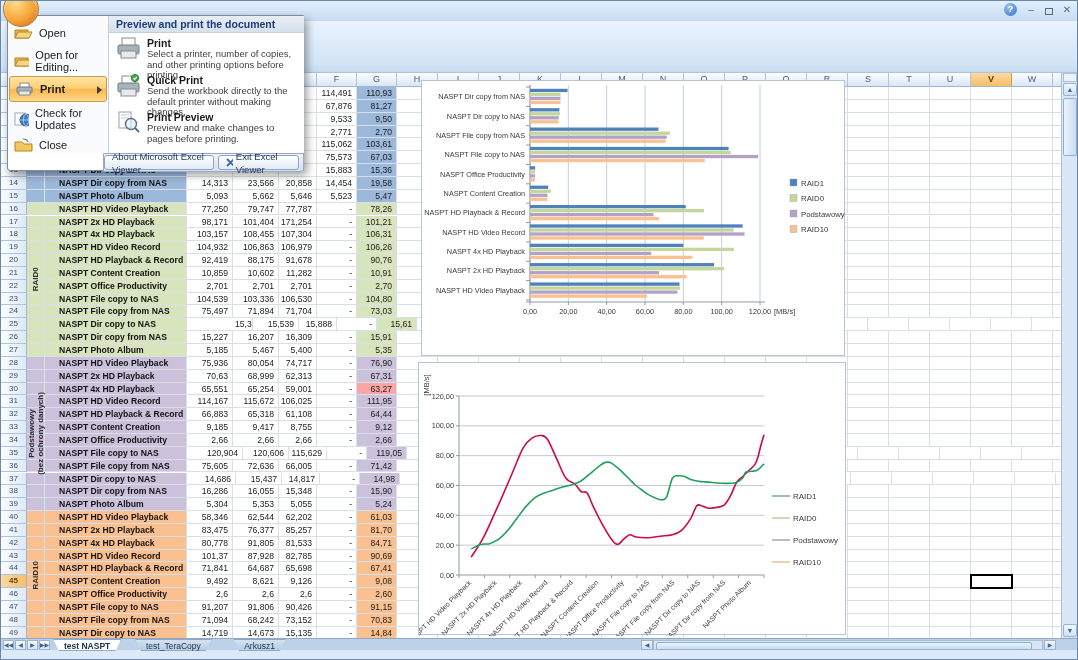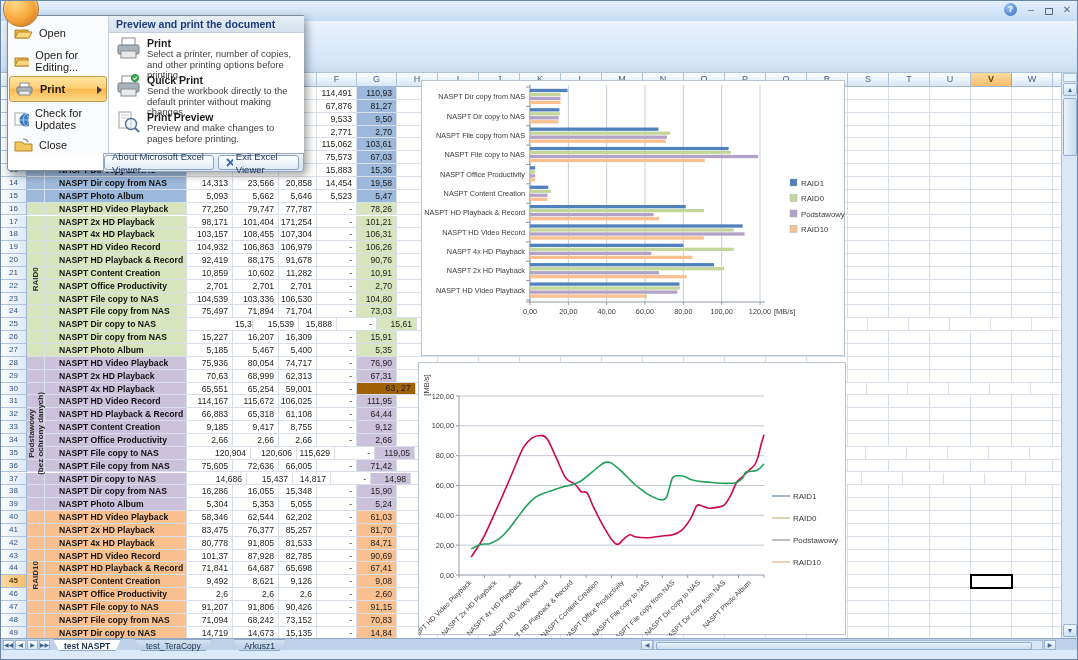--- a/index.html
+++ b/index.html
@@ -400,21 +400,21 @@
         <div class="filler" style="width: 666px;"></div>
       </div>
       <div class="grid-row" style="top: 309.55px;">
         <div class="rowhdr">30</div>
         <div class="cell " style="width: 18px; background: rgb(204, 193, 218);"></div>
         <div class="cell name" style="width: 142px; background: rgb(204, 193, 218);">NASPT 4x HD Playback</div>
         <div class="cell val" style="width: 46px;">65,551</div>
         <div class="cell val" style="width: 46px;">65,254</div>
         <div class="cell val" style="width: 38px;">59,001</div>
         <div class="cell val" style="width: 40px;">-</div>
-        <div class="cell val" style="width: 59px; background: #a16207; font-family: Liberation Mono, monospace;">63,27</div>
+        <div class="cell val" style="width: 40px; background: #fca5a5;">63,27</div>
         <div class="filler" style="width: 666px;"></div>
       </div>
       <div class="grid-row" style="top: 322.4px;">
         <div class="rowhdr">31</div>
         <div class="cell " style="width: 18px; background: rgb(204, 193, 218);"></div>
         <div class="cell name" style="width: 142px; background: rgb(204, 193, 218);">NASPT HD Video Record</div>
         <div class="cell val" style="width: 46px;">114,167</div>
         <div class="cell val" style="width: 46px;">115,672</div>
         <div class="cell val" style="width: 38px;">106,025</div>
         <div class="cell val" style="width: 40px;">-</div>
@@ -451,21 +451,21 @@
         <div class="cell val" style="width: 46px;">2,66</div>
         <div class="cell val" style="width: 38px;">2,66</div>
         <div class="cell val" style="width: 40px;">-</div>
         <div class="cell val" style="width: 40px; background: rgb(204, 193, 218);">2,66</div>
         <div class="filler" style="width: 666px;"></div>
       </div>
       <div class="grid-row" style="top: 373.8px;">
         <div class="rowhdr">35</div>
         <div class="cell " style="width: 18px; background: rgb(204, 193, 218);"></div>
         <div class="cell name" style="width: 142px; background: rgb(204, 193, 218);">NASPT File copy to NAS</div>
-        <div class="cell val" style="width: 64px;">120,904</div>
+        <div class="cell val" style="width: 56px;">120,904</div>
         <div class="cell val" style="width: 46px;">120,606</div>
         <div class="cell val" style="width: 38px;">115,629</div>
         <div class="cell val" style="width: 40px;">-</div>
         <div class="cell val" style="width: 40px; background: rgb(204, 193, 218);">119,05</div>
         <div class="filler" style="width: 666px;"></div>
       </div>
       <div class="grid-row" style="top: 386.65px;">
         <div class="rowhdr">36</div>
         <div class="cell " style="width: 18px; background: rgb(204, 193, 218);"></div>
         <div class="cell name" style="width: 142px; background: rgb(204, 193, 218);">NASPT File copy from NAS</div>
@@ -473,21 +473,21 @@
         <div class="cell val" style="width: 46px;">72,636</div>
         <div class="cell val" style="width: 38px;">66,005</div>
         <div class="cell val" style="width: 40px;">-</div>
         <div class="cell val" style="width: 40px; background: rgb(204, 193, 218);">71,42</div>
         <div class="filler" style="width: 666px;"></div>
       </div>
       <div class="grid-row" style="top: 399.5px;">
         <div class="rowhdr">37</div>
         <div class="cell " style="width: 18px; background: rgb(204, 193, 218);"></div>
         <div class="cell name" style="width: 142px; background: rgb(204, 193, 218);">NASPT Dir copy to NAS</div>
-        <div class="cell val" style="width: 60px;">14,686</div>
+        <div class="cell val" style="width: 49px;">14,686</div>
         <div class="cell val" style="width: 46px;">15,437</div>
         <div class="cell val" style="width: 38px;">14,817</div>
         <div class="cell val" style="width: 40px;">-</div>
         <div class="cell val" style="width: 40px; background: rgb(204, 193, 218);">14,98</div>
         <div class="filler" style="width: 666px;"></div>
       </div>
       <div class="grid-row" style="top: 412.35px;">
         <div class="rowhdr">38</div>
         <div class="cell " style="width: 18px; background: rgb(204, 193, 218);"></div>
         <div class="cell name" style="width: 142px; background: rgb(204, 193, 218);">NASPT Dir copy from NAS</div>

